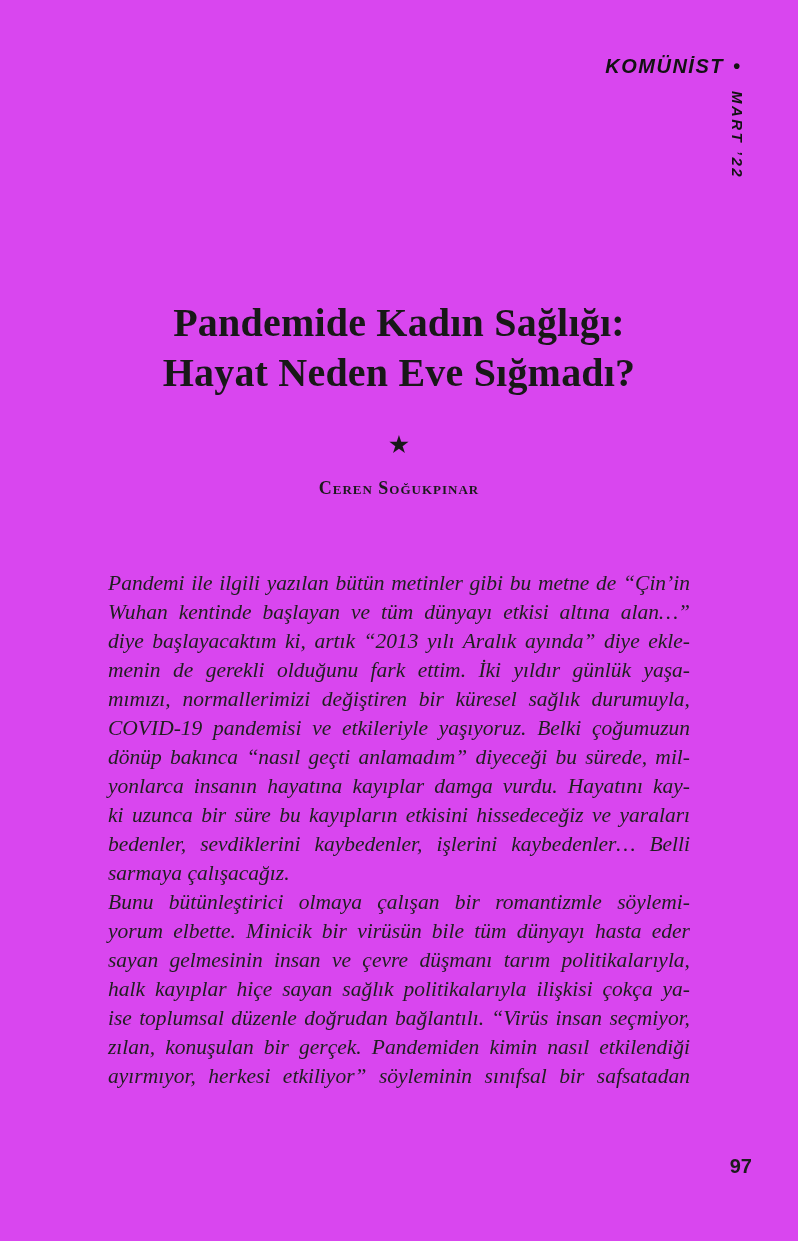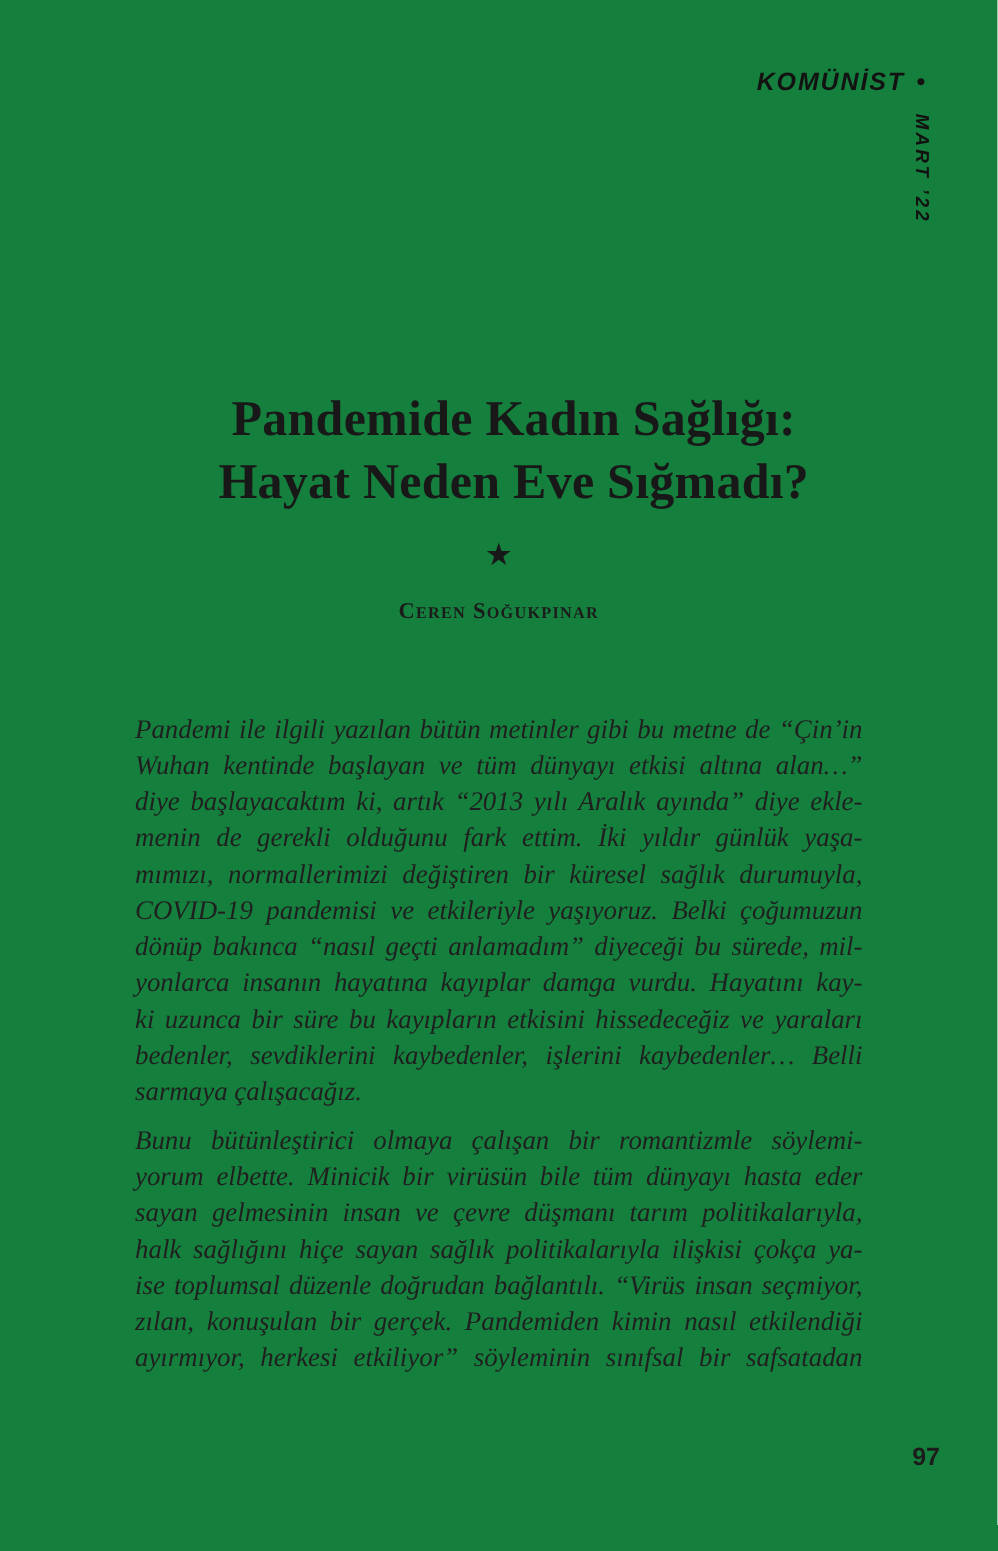--- a/index.html
+++ b/index.html
@@ -4,21 +4,21 @@
 <style>
   html, body {
     margin: 0;
     padding: 0;
     background: #ffffff;
   }
   .page {
     position: relative;
     width: 798px;
     height: 1241px;
-    background: #15803d;
+    background: #d946ef;
     font-family: "Liberation Serif", "DejaVu Serif", serif;
     color: #1e1e1e;
     overflow: hidden;
   }
 
   
   .masthead {
     position: absolute;
     top: 55px;
     right: 58px;
@@ -50,21 +50,21 @@
     color: #121212;
     line-height: 18px;
   }
 
   
   .title {
     position: absolute;
     top: 298px;
     left: 108px;
     width: 582px;
-    margin: 12px;
+    margin: 0;
     text-align: center;
     font-size: 40px;
     font-weight: bold;
     line-height: 50px;
     letter-spacing: 0.2px;
     color: #181818;
   }
   .title .tline { display: block; }
 
   
@@ -98,21 +98,21 @@
     position: absolute;
     top: 569px;
     left: 108px;
     width: 582px;
     font-size: 21.5px;
     line-height: 29px;
     color: #1f1f1f;
     font-style: italic;
   }
   .para { margin: 0; }
-  .para + .para { margin-top: 10px; }
+  .para + .para { }
   .para .line {
     text-align: justify;
     text-align-last: justify;
   }
   .para.flush-last .line:last-child {
     text-align-last: left;
   }
 
   
   .pageno {
@@ -156,21 +156,21 @@
         <div class="line">dönüp bakınca “nasıl geçti anlamadım” diyeceği bu sürede, mil-</div>
         <div class="line">yonlarca insanın hayatına kayıplar damga vurdu. Hayatını kay-</div>
         <div class="line">ki uzunca bir süre bu kayıpların etkisini hissedeceğiz ve yaraları</div>
         <div class="line">bedenler, sevdiklerini kaybedenler, işlerini kaybedenler… Belli</div>
         <div class="line">sarmaya çalışacağız.</div>
       </div>
     <div class="para">
         <div class="line">Bunu bütünleştirici olmaya çalışan bir romantizmle söylemi-</div>
         <div class="line">yorum elbette. Minicik bir virüsün bile tüm dünyayı hasta eder</div>
         <div class="line">sayan gelmesinin insan ve çevre düşmanı tarım politikalarıyla,</div>
-        <div class="line">halk sağlığını hiçe sayan sağlık politikalarıyla ilişkisi çokça ya-</div>
+        <div class="line">halk kayıplar hiçe sayan sağlık politikalarıyla ilişkisi çokça ya-</div>
         <div class="line">ise toplumsal düzenle doğrudan bağlantılı. “Virüs insan seçmiyor,</div>
         <div class="line">zılan, konuşulan bir gerçek. Pandemiden kimin nasıl etkilendiği</div>
         <div class="line">ayırmıyor, herkesi etkiliyor” söyleminin sınıfsal bir safsatadan</div>
       </div>
   </div>
 
   <div class="pageno">97</div>
 
 </div>
 

